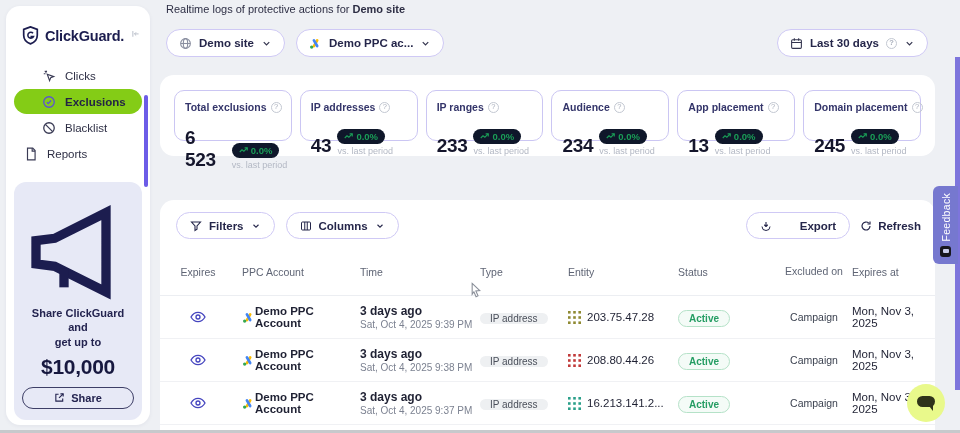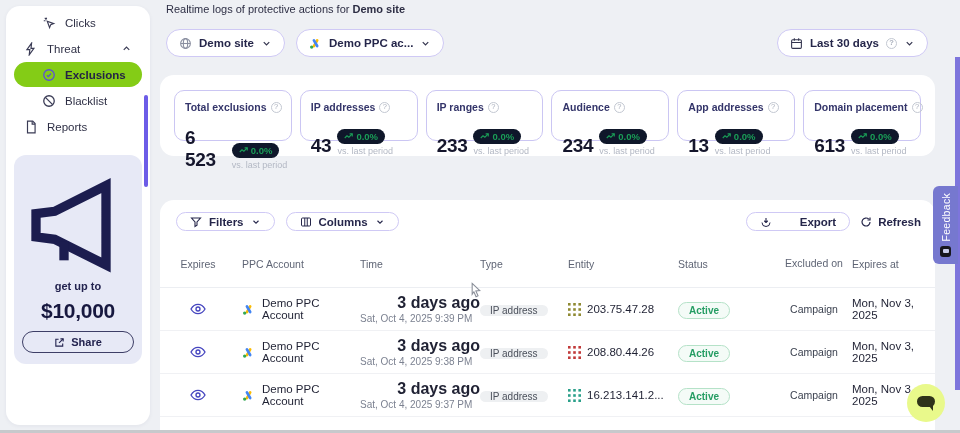--- a/index.html
+++ b/index.html
@@ -52,37 +52,37 @@
   .stat-value { font-size:19px; font-weight:bold; color:#15162c; letter-spacing:-.3px; }
   .stat-trend-block { padding-bottom:1px; min-width:0; }
   .trend-pill { display:inline-flex; align-items:center; gap:3px; background:#0f172a; border-radius:9px; padding:2px 7px; font-size:9.5px; font-weight:bold; color:#1a9e57; }
   .trend-pill .ic { width:9px; height:9px; }
   .trend-sub { font-size:9px; color:#b3b8c4; margin-top:1px; white-space:nowrap; }
 
   
   .table-card { position:absolute; left:0; top:200px; width:775px; height:233px; background:#fff; border-radius:14px 14px 0 0; overflow:hidden; }
   .toolbar { display:flex; align-items:center; padding:12px 14px 10px 16px; }
   .toolbar .spacer { flex:1; }
-  .tb-pill { display:inline-flex; align-items:center; gap:7px; height:19px; border:1px solid #cfc9f5; border-radius:14px; background:#fff; padding:0 13px; font-size:11.5px; font-weight:bold; color:#25264a; cursor:pointer; margin-right:11px; }
+  .tb-pill { display:inline-flex; align-items:center; gap:7px; height:27px; border:1px solid #cfc9f5; border-radius:14px; background:#fff; padding:0 13px; font-size:11.5px; font-weight:bold; color:#25264a; cursor:pointer; margin-right:11px; }
   .tb-pill .ic { width:12px; height:12px; color:#25264a; }
   .tb-pill .chev { width:10px; height:10px; }
   .refresh-btn { display:inline-flex; align-items:center; gap:6px; background:none; border:none; font-size:11.5px; font-weight:bold; color:#25264a; cursor:pointer; margin-left:4px; }
   .refresh-btn .ic { width:12px; height:12px; }
 
   .grid-row { display:grid; grid-template-columns:44px 140px 120px 88px 110px 98px 76px 1fr; align-items:center; padding-left:16px; }
   .thead { height:46px; color:#5f6575; font-size:10.5px; }
   .thead .col-ppc, .trow .col-ppc { padding-left:22px; }
   .col-excluded { text-align:center; line-height:1.25; }
   .thead-divider { border:none; border-top:1px solid #eceef2; }
   .trow { height:43px; border-bottom:1px solid #f0f1f4; }
   .col-details { display:flex; justify-content:center; }
   .eye-btn { width:16px; height:16px; color:#4545bf; cursor:pointer; background:none; border:none; padding:0; }
-  .acct-cell { display:flex; align-items:center; gap:7px; font-size:11.5px; font-weight:normal; color:#1f2133; }
+  .acct-cell { display:flex; align-items:center; font-size:11.5px; font-weight:bold; color:#1f2133; }
   .acct-cell .ads-ic { width:13px; height:13px; flex:0 0 auto; }
-  .time-main { font-size:16px; font-weight:bold; color:#1f2133;text-align:right; }
+  .time-main { font-size:12px; font-weight:bold; color:#1f2133; }
   .time-sub { font-size:10px; color:#7c8291; margin-top:1px; }
   .type-pill { display:inline-block; background:#eef0f2; border-radius:9px; padding:0 10px; font-size:10px; color:#4a4f5a; }
   .entity-cell { display:flex; align-items:center; gap:6px; font-size:11.5px; color:#1f2133; min-width:0; }
   .entity-cell .identicon { flex:0 0 auto; }
   .entity-text { white-space:nowrap; overflow:hidden; text-overflow:ellipsis; }
   .status-pill { display:inline-block; border:1px solid #b5e2c8; background:#f4fbf7; border-radius:10px; padding:2px 10px; font-size:10px; font-weight:bold; color:#259d63; }
   .excl-cell { text-align:center; font-size:10.5px; color:#3c4250; }
   .expires-cell { font-size:11.5px; color:#1f2133; }
 
   
@@ -99,43 +99,45 @@
 
   .cursor { position:absolute; left:470px; top:282px; width:13px; height:17px; pointer-events:none; }
   .bottom-band { position:absolute; left:0; bottom:0; width:960px; height:3px; background:#c7c9cc; }
 
   svg { display:block; }
 </style>
 </head>
 <body>
 
 <aside class="sidebar">
+  <div class="logo-row">
+    <span class="logo-mark">
+      <svg viewBox="0 0 20 22" fill="none" stroke="#1c1d4f" stroke-width="2">
+          <path d="M10 1L2 4v7c0 5 3.5 8.5 8 10 4.5-1.5 8-5 8-10V4l-8-3z"></path>
+          <path d="M13 8.5a3.5 3.5 0 1 0 .5 4H10" stroke-width="1.8"></path>
+        </svg>
+    </span>
+    <span class="logo-text">ClickGuard.</span>
+    <span class="collapse-btn">
+      <svg viewBox="0 0 24 24" fill="none" stroke="currentColor" stroke-width="2.4">
+          <path d="M7 5v14"></path>
+          <path d="M21 12H11m0 0l4-4m-4 4l4 4"></path>
+        </svg>
+    </span>
+  </div>
 
   <nav class="nav">
     <div class="nav-item sub">
       <span class="nav-ic">
         <svg viewBox="0 0 24 24" fill="none" stroke="currentColor" stroke-width="2">
             <path d="M9 9l11 4-5 1.8L13 20 9 9z"></path>
             <path d="M5 3l1.5 3M3 8h3M8 3L7 6" stroke-width="1.8"></path>
           </svg>
       </span>
       <span class="grow">Clicks</span>
-    </div>
-    <div class="nav-item">
-      <span class="nav-ic">
-        <svg viewBox="0 0 24 24" fill="none" stroke="currentColor" stroke-width="2">
-            <path d="M13 2L5 13h5l-1 9 8-11h-5l1-9z"></path>
-          </svg>
-      </span>
-      <span class="grow">Threat</span>
-      <span class="nav-chevron">
-        <svg viewBox="0 0 24 24" fill="none" stroke="currentColor" stroke-width="2.6">
-            <polyline points="6 15 12 9 18 15"></polyline>
-          </svg>
-      </span>
     </div>
     <div class="nav-item sub active">
       <span class="nav-ic">
         <svg viewBox="0 0 24 24" fill="none" stroke="currentColor" stroke-width="2.2">
             <circle cx="12" cy="12" r="9"></circle>
             <path d="M8.5 12.5l2.3 2.3L15.5 9.5"></path>
           </svg>
       </span>
       <span class="grow">Exclusions</span>
     </div>
@@ -161,20 +163,21 @@
 
   <div class="side-scrollbar"></div>
 
   <div class="promo-card">
     <span class="promo-ic">
       <svg viewBox="0 0 24 24" fill="none" stroke="currentColor" stroke-width="2">
           <path d="M3 10v5l4 .5L18 21V4L7 9.5 3 10z"></path>
           <path d="M9 16v4"></path>
         </svg>
     </span>
+    <div class="promo-line">Share ClickGuard and</div>
     <div class="promo-line">get up to</div>
     <div class="promo-amount">$10,000</div>
     <button class="share-btn">
       <span class="ic">
         <svg viewBox="0 0 24 24" fill="none" stroke="#23234f" stroke-width="2.4">
             <path d="M14 4h6v6"></path>
             <path d="M20 4l-9 9"></path>
             <path d="M19 14v6H4V5h6"></path>
           </svg>
       </span>
@@ -319,21 +322,21 @@
                 </svg>
               </span>
               <span>0.0%</span>
             </span>
           <div class="trend-sub">vs. last period</div>
         </span>
       </div>
     </div>
     <div class="stat-card">
       <div class="stat-title-row">
-          <span class="stat-title">App addresses</span>
+          <span class="stat-title">App placement</span>
           <span class="q-icon">?</span>
         </div>
       <div class="stat-value-row">
         <span class="stat-value">13</span>
         <span class="stat-trend-block">
           <span class="trend-pill">
               <span class="ic">
                 <svg viewBox="0 0 24 24" fill="none" stroke="#1a9e57" stroke-width="3">
                   <polyline points="2 16 8 10 13 14 22 5"></polyline>
                   <polyline points="15 5 22 5 22 12"></polyline>
@@ -344,21 +347,21 @@
           <div class="trend-sub">vs. last period</div>
         </span>
       </div>
     </div>
     <div class="stat-card">
       <div class="stat-title-row">
           <span class="stat-title">Domain placement</span>
           <span class="q-icon">?</span>
         </div>
       <div class="stat-value-row">
-        <span class="stat-value">613</span>
+        <span class="stat-value">245</span>
         <span class="stat-trend-block">
           <span class="trend-pill">
               <span class="ic">
                 <svg viewBox="0 0 24 24" fill="none" stroke="#1a9e57" stroke-width="3">
                   <polyline points="2 16 8 10 13 14 22 5"></polyline>
                   <polyline points="15 5 22 5 22 12"></polyline>
                 </svg>
               </span>
               <span>0.0%</span>
             </span>

